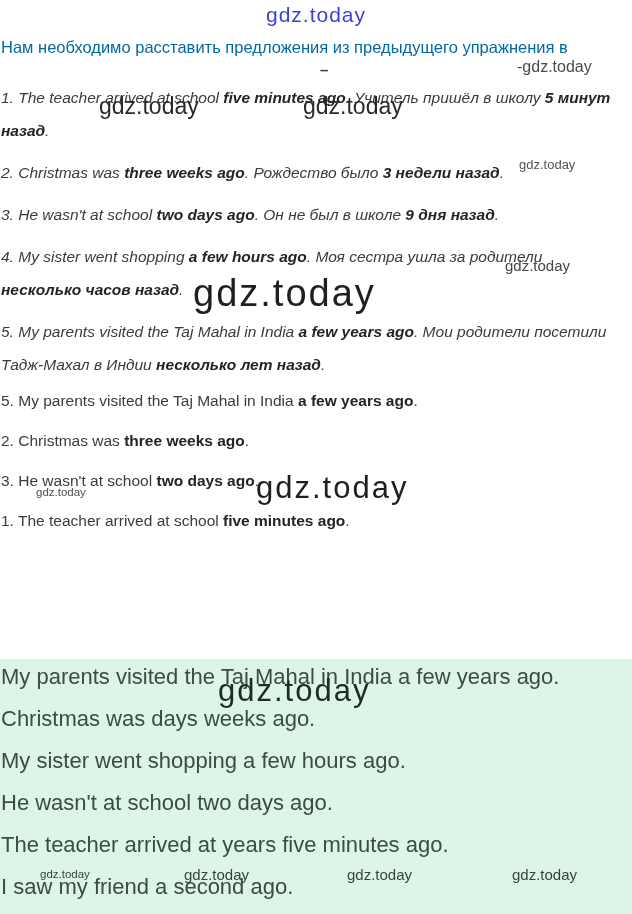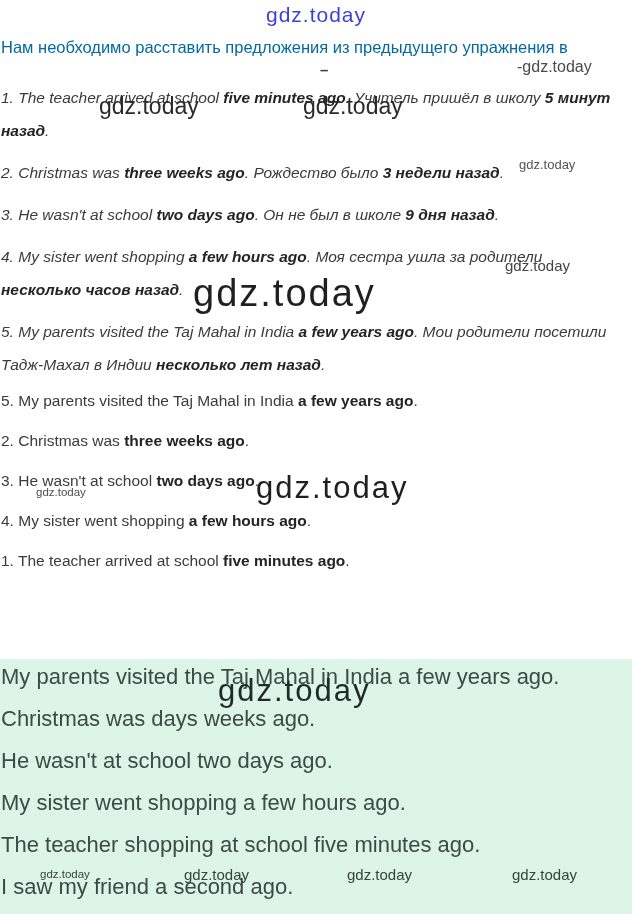--- a/index.html
+++ b/index.html
@@ -95,31 +95,30 @@
       <p class="item"><span>2. Christmas was </span><span class="bold">three weeks ago</span><span>. Рождество было </span><span class="bold">3 недели назад</span><span>.</span></p>
       <p class="item"><span>3. He wasn't at school </span><span class="bold">two days ago</span><span>. Он не был в школе </span><span class="bold">9 дня назад</span><span>.</span></p>
       <p class="item"><span>4. My sister went shopping </span><span class="bold">a few hours ago</span><span>. Моя сестра ушла за родители </span><span class="bold">несколько часов назад</span><span>.</span></p>
       <p class="item"><span>5. My parents visited the Taj Mahal in India </span><span class="bold">a few years ago</span><span>. Мои родители посетили Тадж-Махал в Индии </span><span class="bold">несколько лет назад</span><span>.</span></p>
     </div>
 
   <div class="list list-2">
       <p class="item"><span>5. My parents visited the Taj Mahal in India </span><span class="bold">a few years ago</span><span>.</span></p>
       <p class="item"><span>2. Christmas was </span><span class="bold">three weeks ago</span><span>.</span></p>
       <p class="item"><span>3. He wasn't at school </span><span class="bold">two days ago</span><span>.</span></p>
-      <p class="item"><span>4. My sister went shopping </span><span class="bold">a few hours ago</span><span>.</span></p>
       <p class="item"><span>1. The teacher arrived at school </span><span class="bold">five minutes ago</span><span>.</span></p>
     </div>
 
   <div class="answer">
     <div>
         <p class="ans">My parents visited the Taj Mahal in India a few years ago.</p>
         <p class="ans">Christmas was days weeks ago.</p>
+        <p class="ans">My sister went shopping a few hours ago.</p>
         <p class="ans">He wasn't at school two days ago.</p>
-        <p class="ans">My sister went shopping a few hours ago.</p>
-        <p class="ans">The teacher shopping at school five minutes ago.</p>
+        <p class="ans">The teacher arrived at years five minutes ago.</p>
         <p class="ans">I saw my friend a second ago.</p>
       </div>
   </div>
 
   <div class="wm wm-dash">-gdz.today</div>
   <div class="wm wm-mid1">gdz.today</div>
   <div class="wm wm-mid2">gdz.today</div>
   <div class="wm wm-inline2">gdz.today</div>
   <div class="wm wm-right4">gdz.today</div>
   <div class="wm wm-big1">gdz.today</div>

